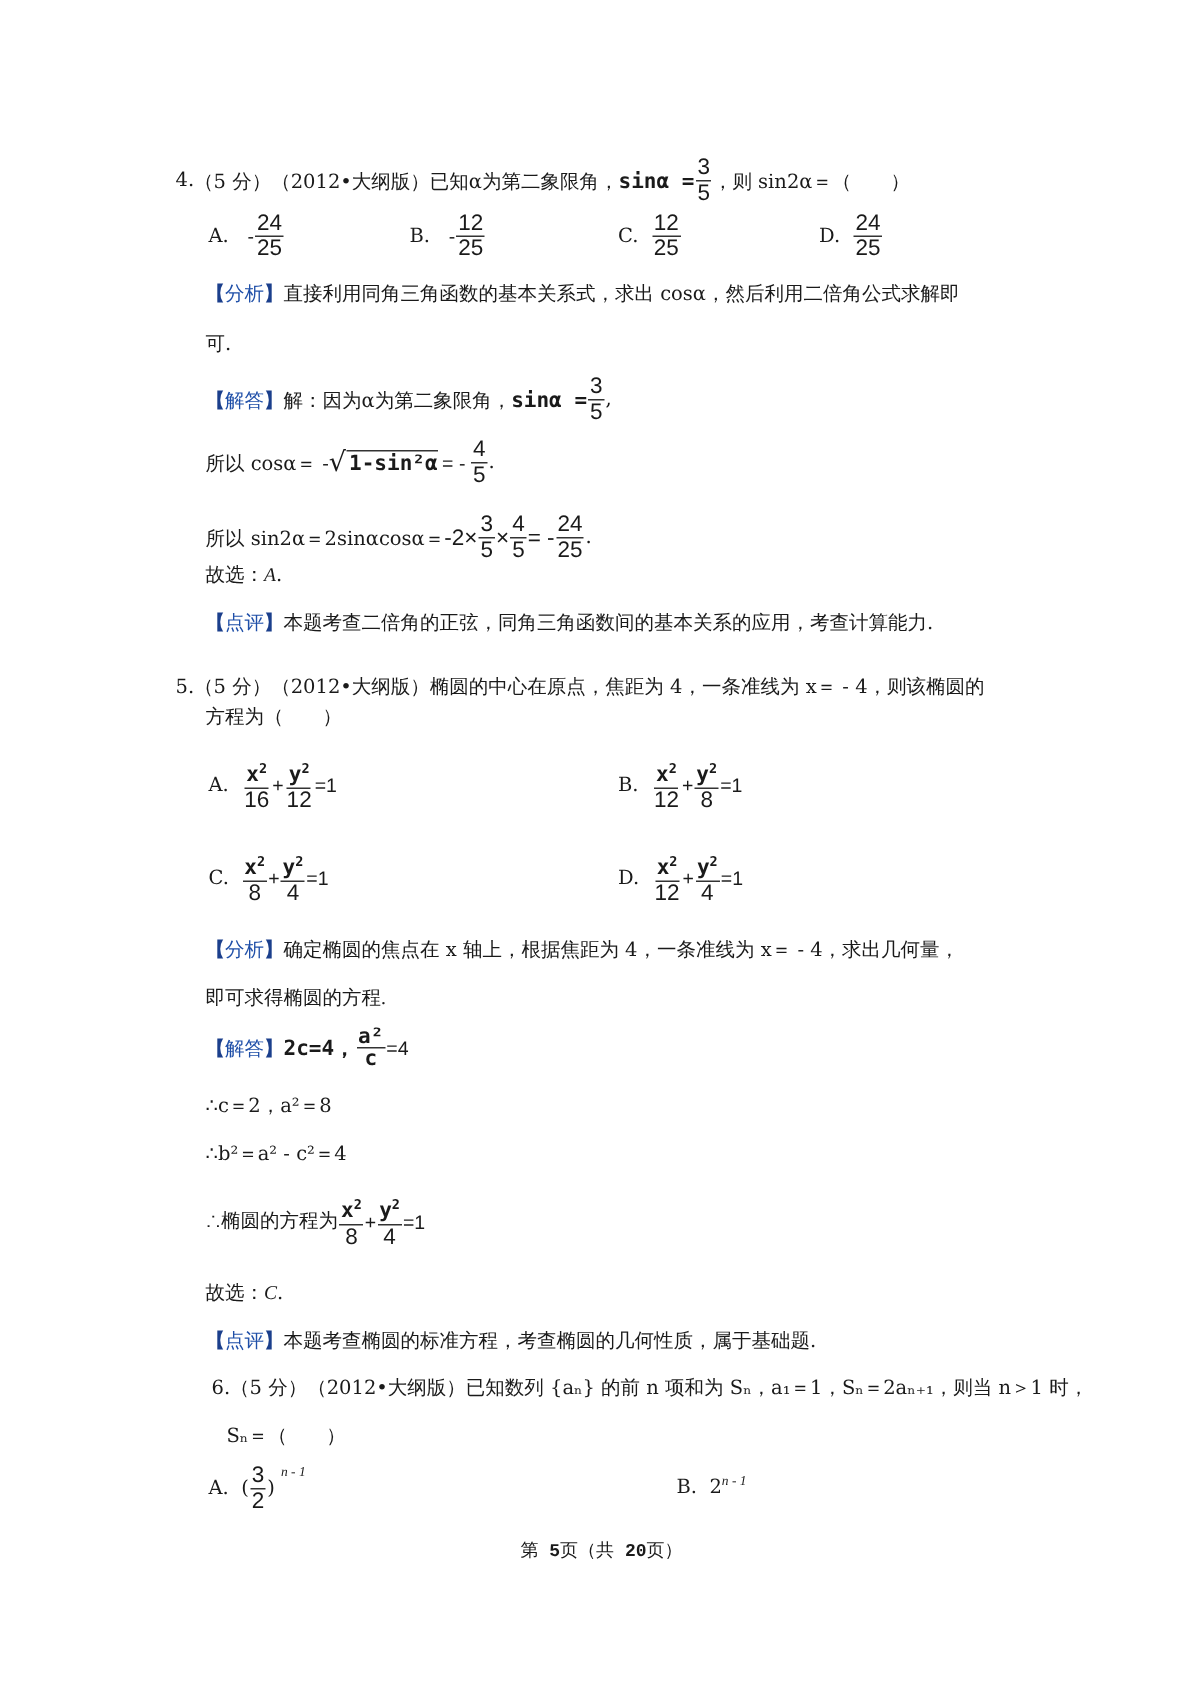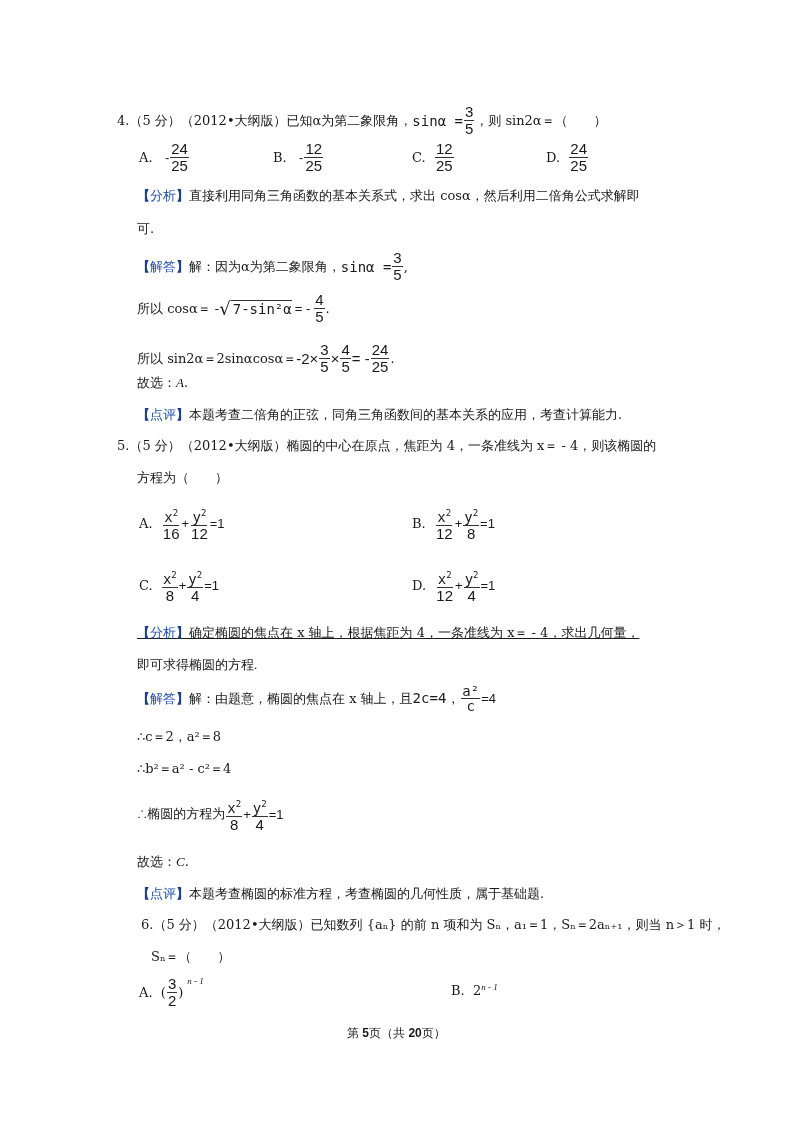--- a/index.html
+++ b/index.html
@@ -1,31 +1,31 @@
 <!DOCTYPE html>
 <html><head>
 <meta charset="utf-8">
 <style>
   html, body { margin:0; padding:0; background:#ffffff; }
   body { width:793px; height:1122px; position:relative; overflow:hidden;
          font-family:"DejaVu Serif","Liberation Serif",serif; color:#1a1a1a; font-size:13px; }
   .abs { position:absolute; white-space:nowrap; }
-  .math { font-family:"DejaVu Sans Mono","Liberation Mono",monospace; font-size:14px; }
+  .math { font-family:"DejaVu Sans Mono","Liberation Mono",monospace; font-size:14px;font-weight:bold; }
   .msans { font-family:"Liberation Sans","DejaVu Sans",sans-serif; }
   .frac { display:inline-flex; flex-direction:column; align-items:center; vertical-align:middle;
           font-family:"Liberation Sans","DejaVu Sans",sans-serif; font-size:15px; line-height:16px; margin:0 1px; }
   .frac .num { border-bottom:1px solid #333; padding:0 1px; }
   .frac .den { padding:0 1px; }
   .frac.small { font-size:13px; line-height:14px; }
   .lbl { color:#1f4fa8; }
   .lbl .br { color:#1b3f8c; font-weight:bold; }
   .it { font-style:italic; font-family:"Liberation Serif","DejaVu Serif",serif; }
   sup, sub { font-size:9px; }
   .sqrt { border-top:1px solid #333; padding-left:2px; }
-  .footer { font-family:Liberation Sans, sans-serif; font-size:12px; }
+  .footer { font-family:Liberation Mono, monospace; font-size:12px; }
   .footer b { font-weight:bold; }
   .row { display:flex; align-items:center; }
 </style>
 </head>
 <body>
 
 <div class="abs row" style="left:117px;top:104px;">
   <span>4.</span>
   <span>（5 分）（2012•大纲版）</span>
   <span>已知α为第二象限角，</span>
@@ -78,21 +78,21 @@
   <span class="frac">
       <span class="num">3</span>
       <span class="den">5</span>
     </span>
     <span>,</span>
 </div>
 
 <div class="abs row" style="left:137px;top:292px;">
   <span>所以 cosα＝ - </span>
   <span style="font-size:18px;">√</span>
-    <span class="math sqrt">7-sin²α</span>
+    <span class="math sqrt">1-sin²α</span>
   <span class="msans" style="margin:0 3px;">= -</span>
   <span class="frac">
       <span class="num">4</span>
       <span class="den">5</span>
     </span>
     <span>.</span>
 </div>
 
 <div class="abs row" style="left:137px;top:332px;margin-top:10px;">
   <span>所以 sin2α＝2sinαcosα＝</span>
@@ -115,21 +115,21 @@
 </div>
 
 <div class="abs" style="left:137px;top:374px;">
   <span>故选：</span><span class="it">A</span><span>.</span>
 </div>
 
 <div class="abs" style="left:137px;top:406px;">
   <span class="lbl"><span class="br">【</span><span>点评</span><span class="br">】</span></span><span>本题考查二倍角的正弦，同角三角函数间的基本关系的应用，考查计算能力.</span>
 </div>
 
-<div class="abs" style="left:117px;top:437px;">
+<div class="abs" style="left:117px;top:449px;">
   <span>5.</span><span>（5 分）（2012•大纲版）</span><span>椭圆的中心在原点，焦距为 4，一条准线为 x＝ - 4，则该椭圆的</span>
 </div>
 <div class="abs" style="left:137px;top:469px;">方程为（　　）</div>
 
 <div class="abs row" style="left:139px;top:505px;">
   <span>A.</span>&nbsp;&nbsp;
   <span class="frac">
       <span class="num math">x<sup>2</sup></span>
       <span class="den">16</span>
     </span><span class="msans">+</span>
@@ -165,28 +165,27 @@
   <span class="frac">
       <span class="num math">x<sup>2</sup></span>
       <span class="den">12</span>
     </span><span class="msans">+</span>
   <span class="frac">
       <span class="num math">y<sup>2</sup></span>
       <span class="den">4</span>
     </span><span class="msans">=1</span>
 </div>
 
-<div class="abs" style="left:137px;top:624px;text-decoration:underline;">
+<div class="abs" style="left:137px;top:624px;">
   <span class="lbl"><span class="br">【</span><span>分析</span><span class="br">】</span></span><span>确定椭圆的焦点在 x 轴上，根据焦距为 4，一条准线为 x＝ - 4，求出几何量，</span>
 </div>
 <div class="abs" style="left:137px;top:656px;font-family:Liberation Serif, serif;">即可求得椭圆的方程.</div>
 
 <div class="abs row" style="left:137px;top:684px;">
   <span class="lbl"><span class="br">【</span><span>解答</span><span class="br">】</span></span>
-  <span>解：由题意，椭圆的焦点在 x 轴上，且</span>
   <span class="math">2c=4，</span>
   <span class="frac small">
       <span class="num math">a²</span>
       <span class="den math">c</span>
     </span>
     <span class="msans">=4</span>
 </div>
 
 <div class="abs" style="left:137px;top:728px;">∴c＝2，a²＝8</div>
 <div class="abs" style="left:137px;top:760px;">∴b²＝a² - c²＝4</div>

